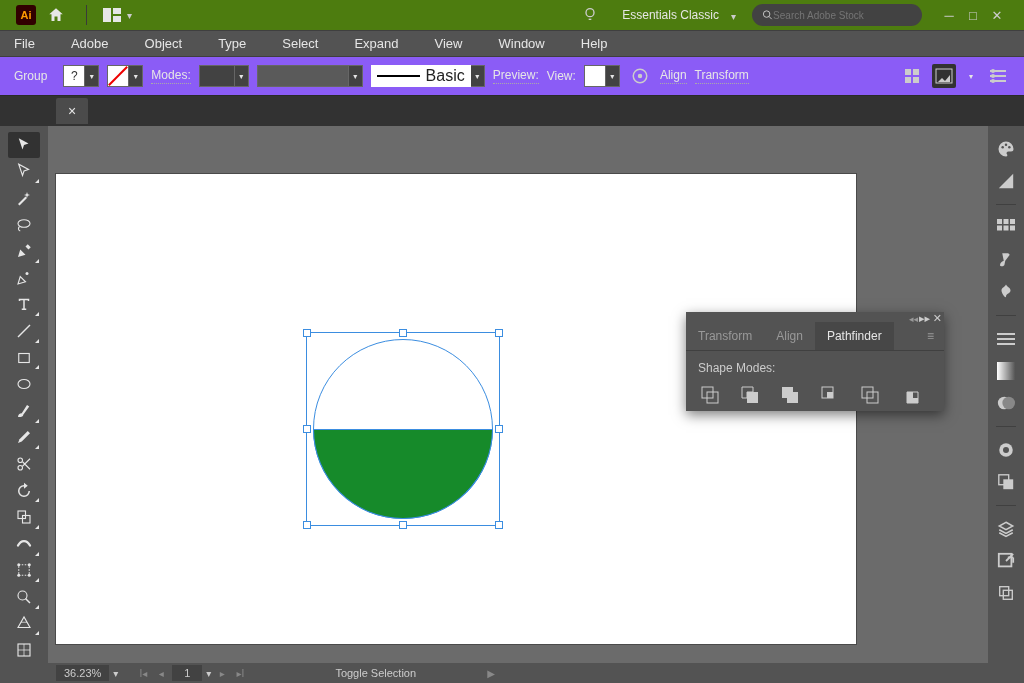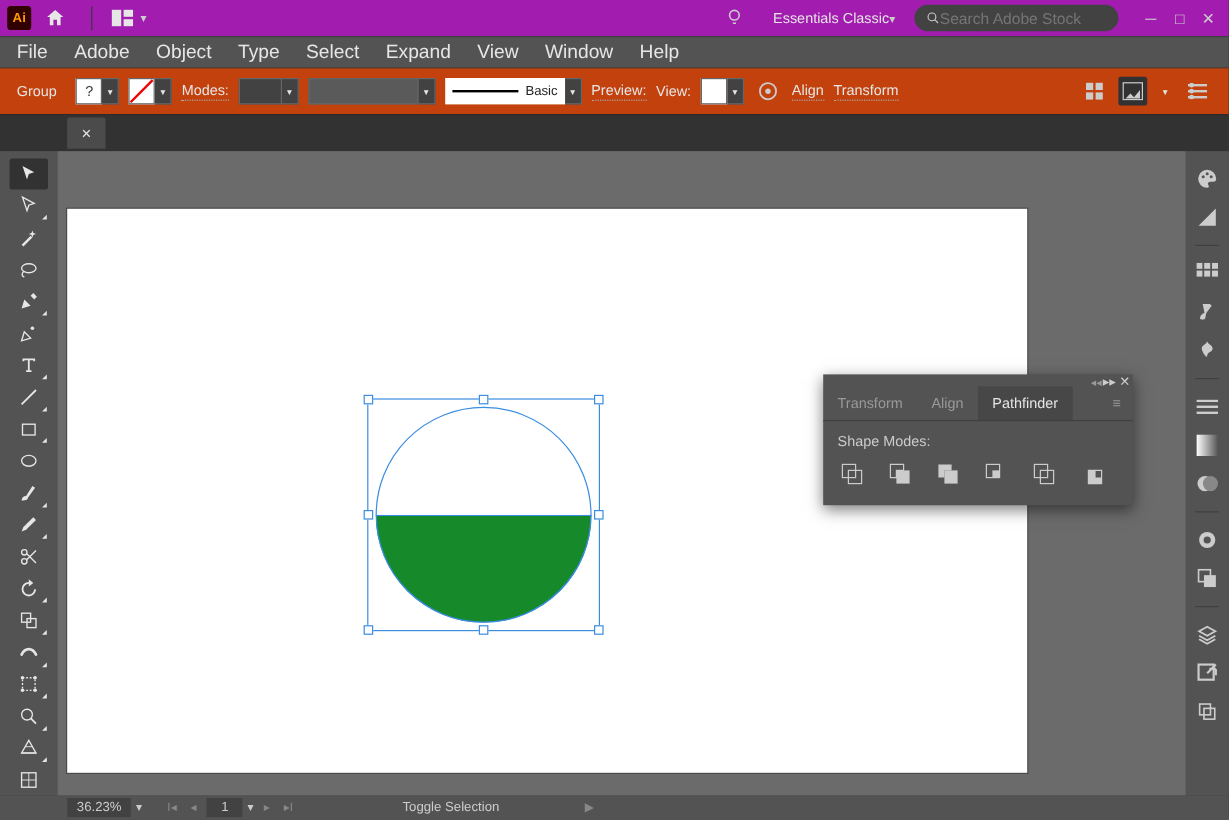--- a/index.html
+++ b/index.html
@@ -1,34 +1,34 @@
 <!DOCTYPE html>
 <html><head>
 <meta charset="utf-8">
 <style>
 *{margin:0;padding:0;box-sizing:border-box;font-family:"Segoe UI",Tahoma,sans-serif;user-select:none}
 html,body{width:1024px;height:683px;overflow:hidden;background:#323232}
-.topbar{height:30px;background:#a21caf;display:flex;align-items:center;padding:0 6px;color:#e6e6e6;font-size:12px}
+.topbar{height:30px;background:#4d7c0f;display:flex;align-items:center;padding:0 16px;color:#e6e6e6;font-size:12px}
 .ai-logo{width:20px;height:20px;background:#310000;border-radius:3px;display:flex;align-items:center;justify-content:center;color:#ff9a00;font-weight:700;font-size:11px;margin-right:8px}
 .home-icon{width:24px;height:24px;display:flex;align-items:center;justify-content:center;margin-right:10px;cursor:pointer}
 .home-icon svg{fill:#e6e6e6}
 .top-sep{width:1px;height:20px;background:#3a3a3a;margin:0 8px}
 .arrange-btn{display:flex;align-items:center;gap:6px;padding:4px 8px;cursor:pointer}
 .arrange-btn svg{fill:#e6e6e6}
 .chev{font-size:10px;color:#ccc}
 .topbar-right{margin-left:auto;display:flex;align-items:center;gap:6px}
 .lightbulb{padding:4px 8px;cursor:pointer}
-.ws-select{display:flex;align-items:flex-end;gap:0;padding:4px 10px;cursor:pointer;color:#e6e6e6}
+.ws-select{display:flex;align-items:flex-end;gap:12px;padding:4px 10px;cursor:pointer;color:#e6e6e6}
 .search-box{display:flex;align-items:center;background:#424242;border-radius:12px;padding:3px 10px;width:170px;height:22px}
-.search-box input{background:none;border:none;outline:none;color:#ccc;font-size:13px;width:100%}
+.search-box input{background:none;border:none;outline:none;color:#ccc;font-size:10px;width:100%}
 .window-ctrls{display:flex;gap:2px;margin-left:10px}
 .window-ctrls div{width:22px;height:18px;display:flex;align-items:center;justify-content:center;color:#ccc;font-size:13px;cursor:pointer}
-.menubar{height:26px;background:#535353;display:flex;align-items:center;padding:0 14px;gap:22px;color:#e6e6e6;font-size:16px;border-top:1px solid #3f3f3f}
+.menubar{height:26px;background:#535353;display:flex;align-items:center;padding:0 14px;gap:36px;color:#e6e6e6;font-size:13px;border-top:1px solid #3f3f3f}
 .menubar span{cursor:pointer}
-.controlbar{height:40px;background:#c2410c;display:flex;align-items:center;padding:0 14px;gap:8px;color:#e6e6e6;font-size:12px;border-top:1px solid #3f3f3f;border-bottom:1px solid #2a2a2a}
+.controlbar{height:40px;background:#8b5cf6;display:flex;align-items:center;padding:0 14px;gap:8px;color:#e6e6e6;font-size:12px;border-top:1px solid #3f3f3f;border-bottom:1px solid #2a2a2a}
 .ctrl-label{margin-right:8px}
 .ctrl-field{height:22px;background:#424242;border:1px solid #666;display:flex;align-items:center;padding:0 5px;font-size:11px;cursor:pointer}
 .ctrl-swatch{width:22px;height:22px;background:#fff;border:1px solid #666;display:flex;align-items:center;justify-content:center;position:relative}
 .slash::after{content:"";position:absolute;width:130%;height:2px;background:#e00;transform:rotate(-45deg)}
 .ctrl-drop{width:14px;height:22px;background:#424242;border:1px solid #666;border-left:none;display:flex;align-items:center;justify-content:center;font-size:8px;cursor:pointer}
 .ctrl-link{border-bottom:1px dotted #aaa;padding-bottom:1px;cursor:pointer}
 .ctrl-spacer{flex:1}
 .ctrl-icon{width:24px;height:24px;display:flex;align-items:center;justify-content:center;cursor:pointer;border-radius:2px}
 .ctrl-icon.active{background:#323232}
 .tabbar{height:30px;background:#323232;display:flex;align-items:center;padding-left:56px}
@@ -51,29 +51,29 @@
 .right-panels .psep{width:20px;height:1px;background:#404040;margin:4px 0}
 .pathfinder{position:absolute;right:44px;top:186px;width:258px;background:#535353;box-shadow:0 4px 12px rgba(0,0,0,.5);color:#ccc;font-size:12px}
 .pf-header{height:10px;position:relative}
 .pf-header .dots{position:absolute;right:26px;top:2px;font-size:9px;color:#999}
 .pf-header .coll{position:absolute;right:14px;top:0;font-size:11px;cursor:pointer}
 .pf-header .close{position:absolute;right:2px;top:0;font-size:11px;cursor:pointer}
 .pf-tabs{display:flex;border-bottom:1px solid #404040}
 .pf-tab{padding:7px 12px;font-size:12px;cursor:pointer;color:#999}
 .pf-tab.active{background:#474747;color:#e6e6e6}
 .pf-menu{margin-left:auto;padding:7px 10px;cursor:pointer;color:#999}
-.pf-body{padding:10px 12px 14px}
+.pf-body{padding:10px 12px 4px}
 .pf-row{display:flex;align-items:center;gap:16px;margin-top:8px}
 .pf-btn{width:24px;height:24px;display:flex;align-items:center;justify-content:center;cursor:pointer}
 .pf-btn svg{fill:#ccc}
 .pf-expand{margin-left:auto;background:#5e5e5e;color:#888;padding:4px 16px;border-radius:2px;font-size:12px}
 .statusbar{position:absolute;left:0;right:0;bottom:0;height:20px;background:#535353;display:flex;align-items:center;padding:0 56px;color:#ccc;font-size:11px;gap:4px}
 .sb-field{height:16px;background:#424242;padding:0 8px;display:flex;align-items:center}
 .sb-nav{width:14px;height:14px;display:flex;align-items:center;justify-content:center;cursor:pointer;color:#888;font-size:10px}
-.line-btn{width:100px;height:22px;background:#fff;display:flex;align-items:center;justify-content:space-between;padding:0 6px;color:#222;font-size:11px}
+.line-btn{width:100px;height:22px;background:#fff;display:flex;align-items:center;justify-content:space-between;padding:0 6px;color:#222;font-size:16px}
 .line-btn .ln{height:2px;background:#000;flex:1;margin-right:6px}
 </style>
 </head>
 <body>
 
 <div class="topbar">
   <div class="ai-logo">Ai</div>
   <div class="home-icon">
     <svg width="18" height="18" viewBox="0 0 24 24">
         <path d="M12 3l9 8h-3v9h-4v-6h-4v6H6v-9H3z"></path>

